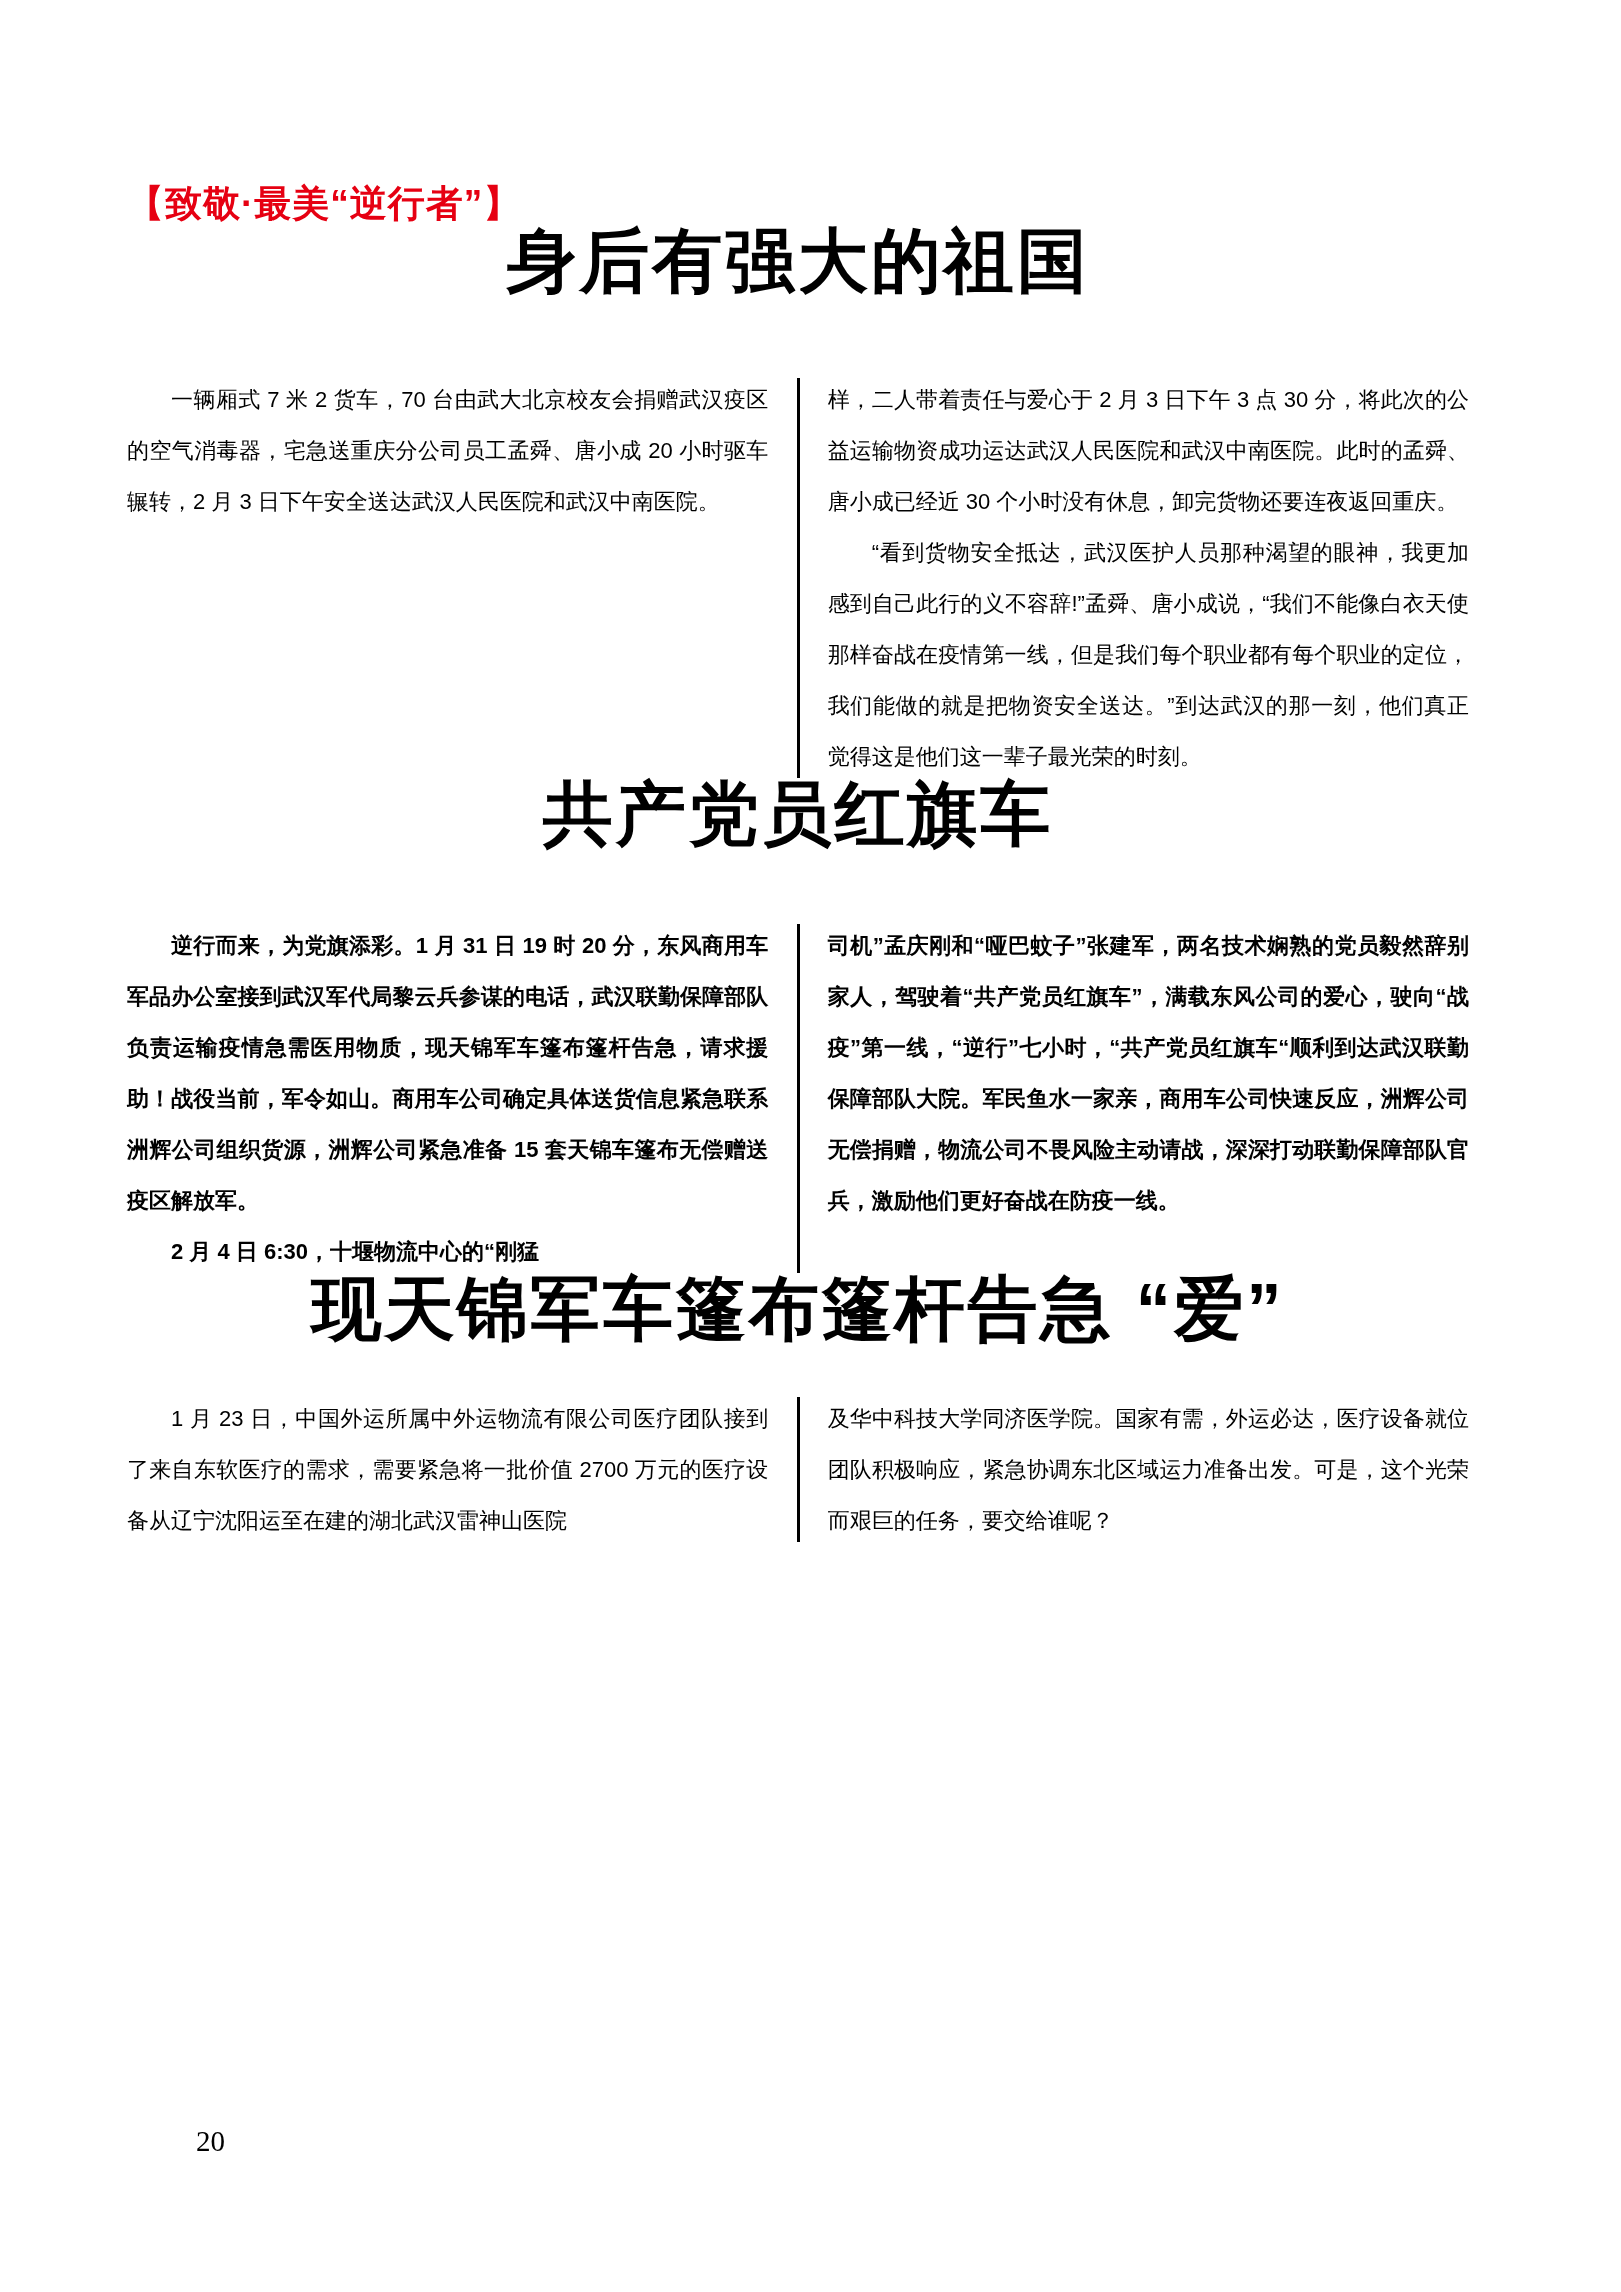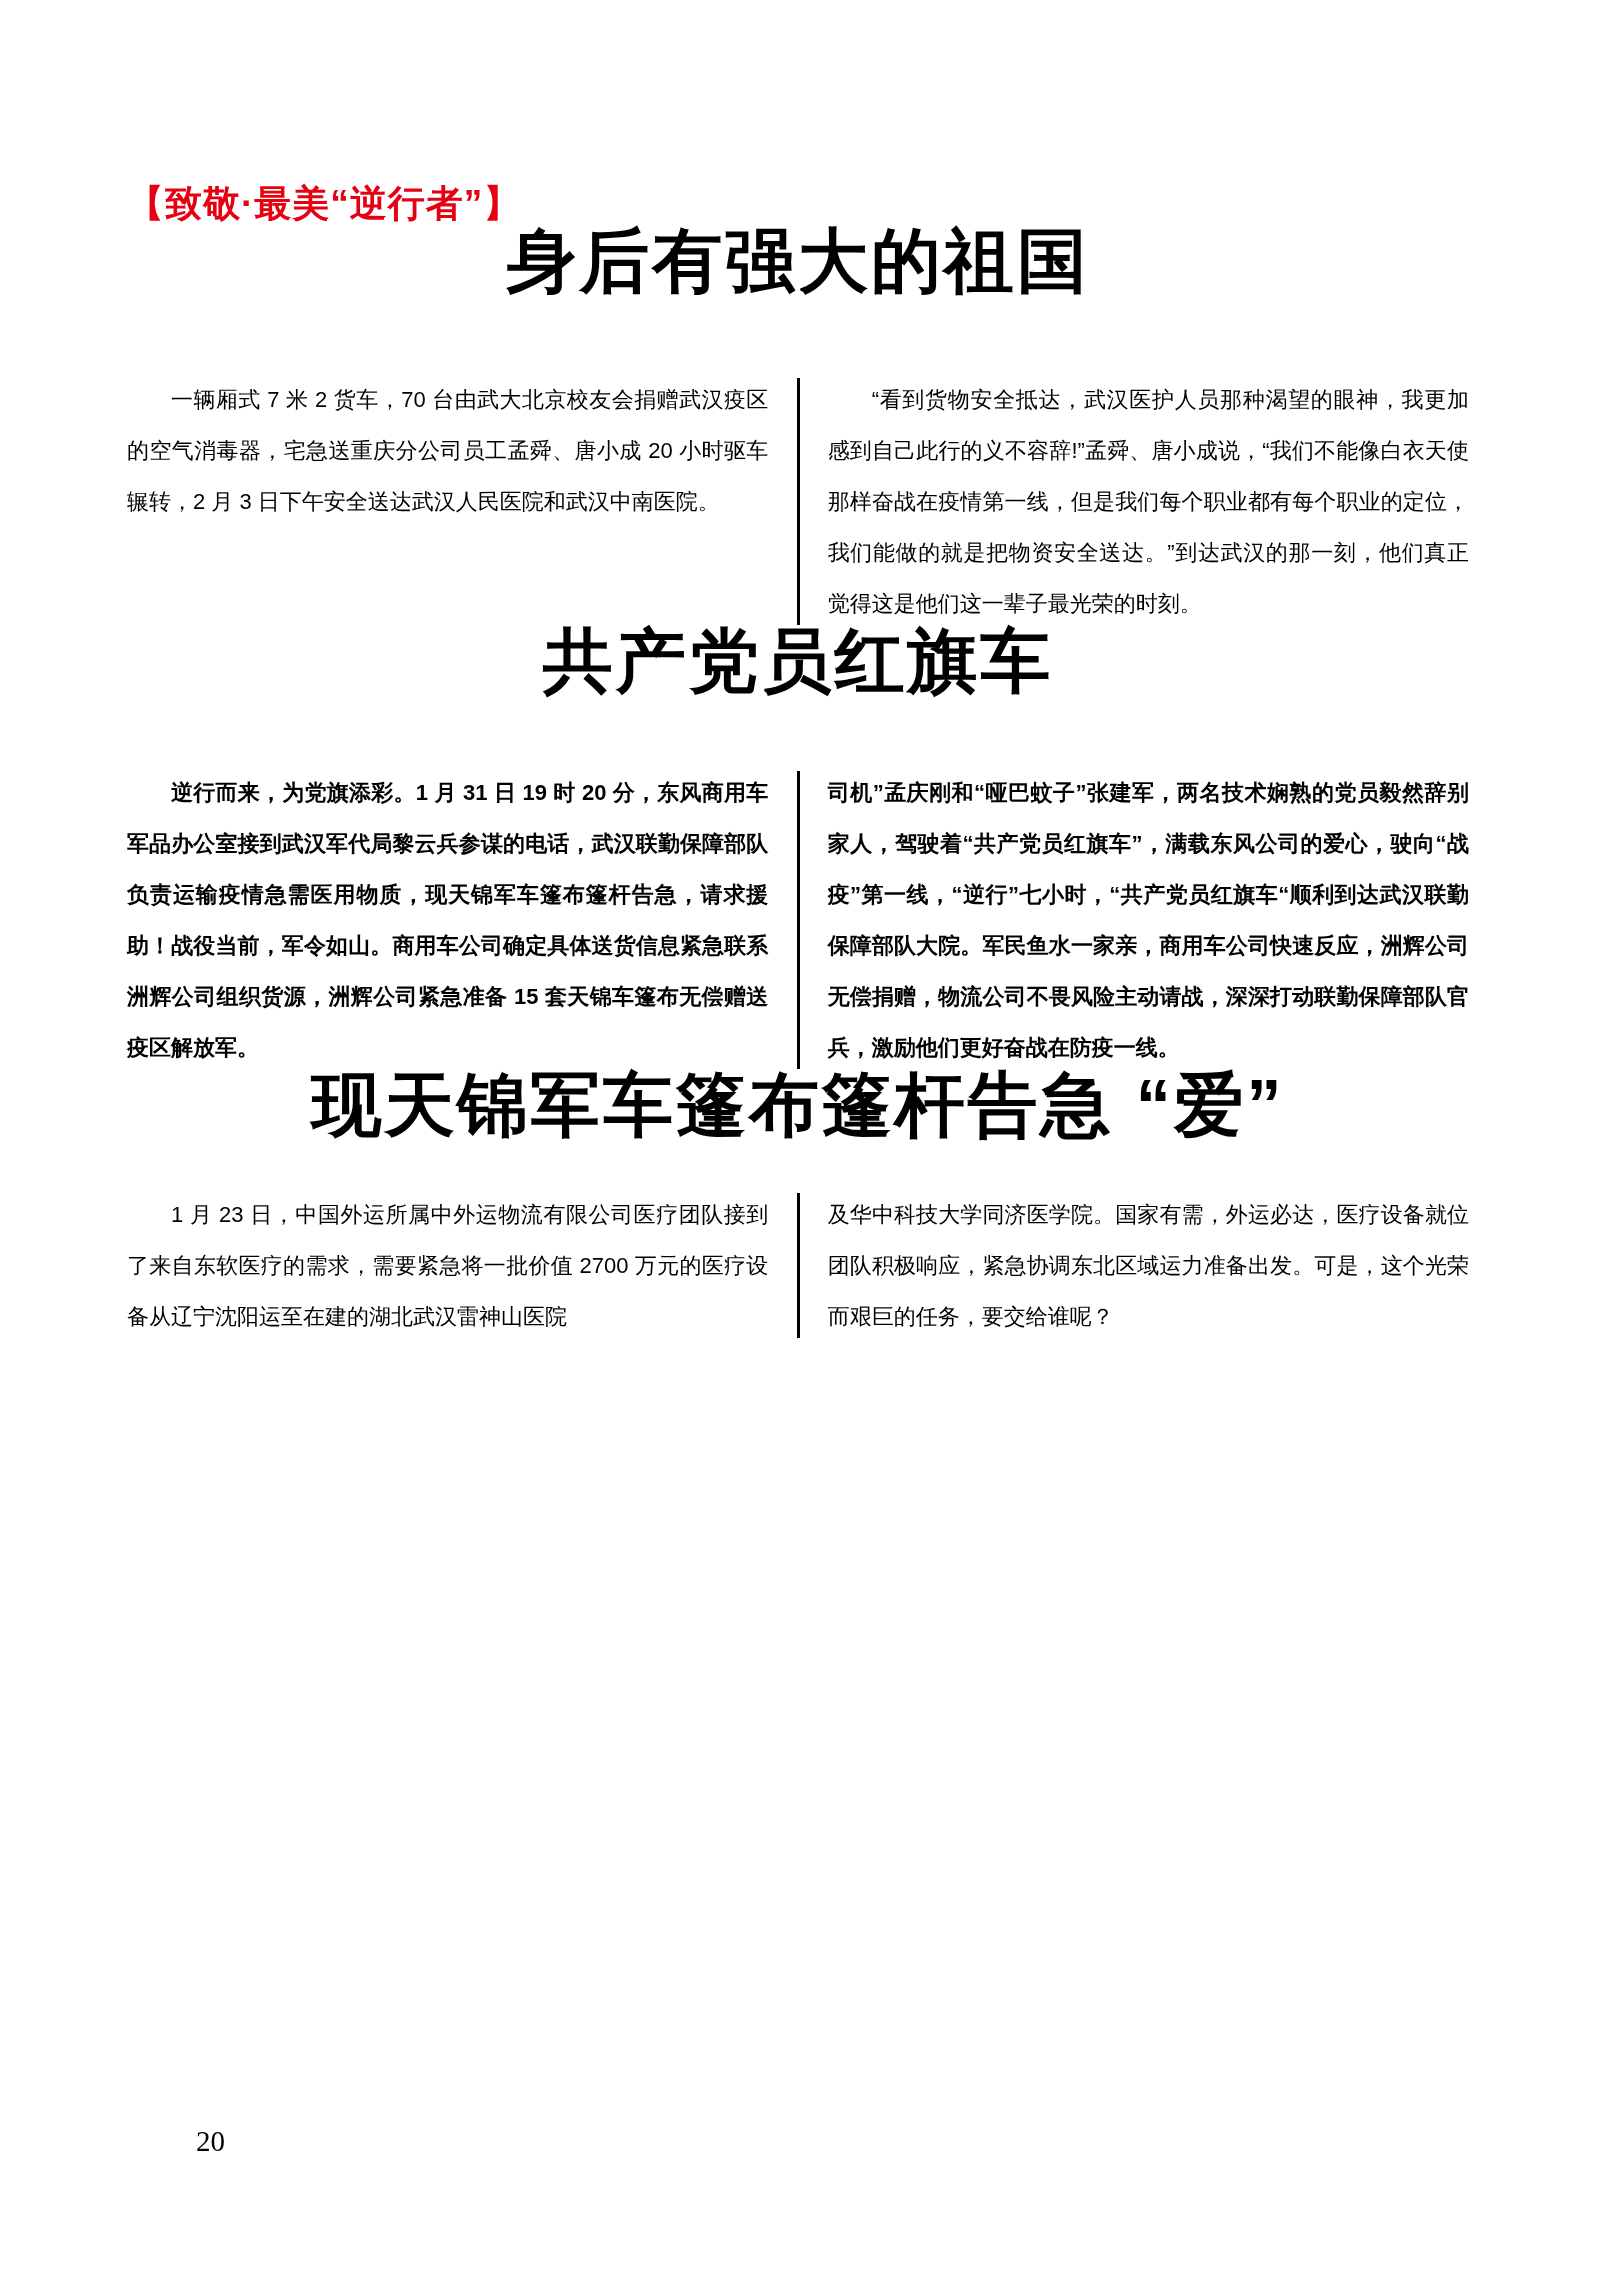--- a/index.html
+++ b/index.html
@@ -78,30 +78,32 @@
   <p class="tag">【致敬·最美“逆行者”】</p>
 
   <section>
     <h1 class="title title-1">身后有强大的祖国</h1>
     <div class="cols cols-1">
       <div class="col">
         <p class="indent">一辆厢式 7 米 2 货车，70 台由武大北京校友会捐赠武汉疫区的空气消毒器，宅急送重庆分公司员工孟舜、唐小成 20 小时驱车辗转，2 月 3 日下午安全送达武汉人民医院和武汉中南医院。</p>
       </div>
       <div class="vdivider"></div>
       <div class="col">
+        <p>样，二人带着责任与爱心于 2 月 3 日下午 3 点 30 分，将此次的公益运输物资成功运达武汉人民医院和武汉中南医院。此时的孟舜、唐小成已经近 30 个小时没有休息，卸完货物还要连夜返回重庆。</p>
         <p class="indent">“看到货物安全抵达，武汉医护人员那种渴望的眼神，我更加感到自己此行的义不容辞!”孟舜、唐小成说，“我们不能像白衣天使那样奋战在疫情第一线，但是我们每个职业都有每个职业的定位，我们能做的就是把物资安全送达。”到达武汉的那一刻，他们真正觉得这是他们这一辈子最光荣的时刻。</p>
       </div>
     </div>
   </section>
 
   <section>
     <h1 class="title title-2">共产党员红旗车</h1>
     <div class="cols cols-2">
       <div class="col">
         <p class="indent">逆行而来，为党旗添彩。1 月 31 日 19 时 20 分，东风商用车军品办公室接到武汉军代局黎云兵参谋的电话，武汉联勤保障部队负责运输疫情急需医用物质，现天锦军车篷布篷杆告急，请求援助！战役当前，军令如山。商用车公司确定具体送货信息紧急联系洲辉公司组织货源，洲辉公司紧急准备 15 套天锦车篷布无偿赠送疫区解放军。</p>
+        <p class="indent">2 月 4 日 6:30，十堰物流中心的“刚猛</p>
       </div>
       <div class="vdivider"></div>
       <div class="col">
         <p>司机”孟庆刚和“哑巴蚊子”张建军，两名技术娴熟的党员毅然辞别家人，驾驶着“共产党员红旗车”，满载东风公司的爱心，驶向“战疫”第一线，“逆行”七小时，“共产党员红旗车“顺利到达武汉联勤保障部队大院。军民鱼水一家亲，商用车公司快速反应，洲辉公司无偿捐赠，物流公司不畏风险主动请战，深深打动联勤保障部队官兵，激励他们更好奋战在防疫一线。</p>
       </div>
     </div>
   </section>
 
   <section>
     <h1 class="title title-3">现天锦军车篷布篷杆告急 “爱”</h1>

